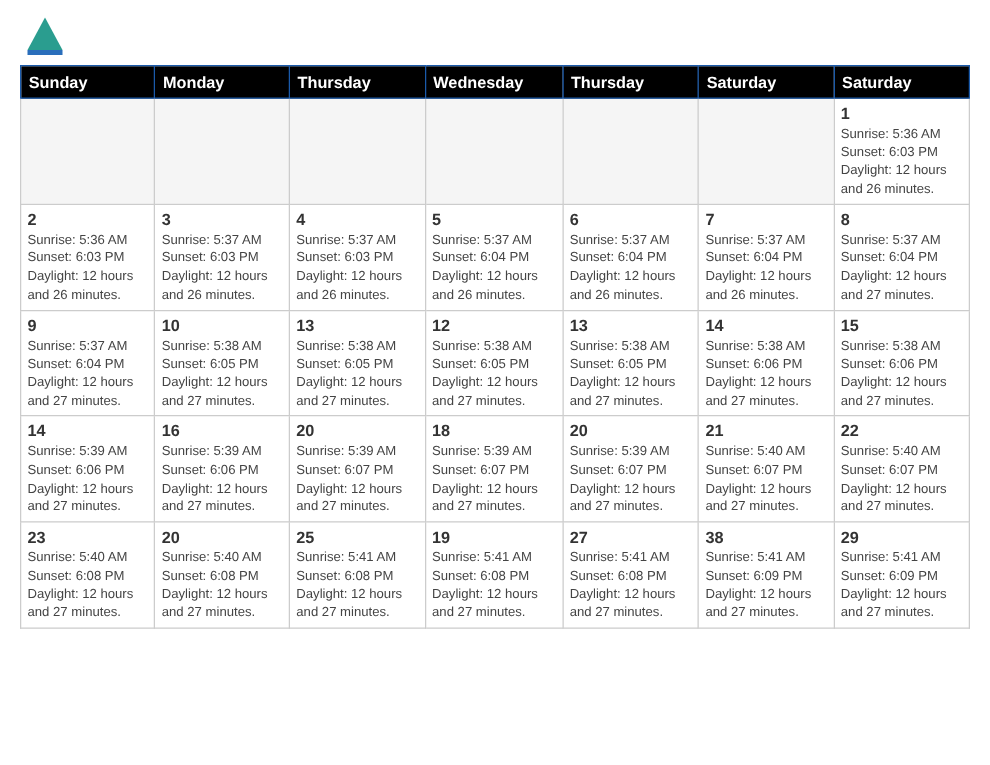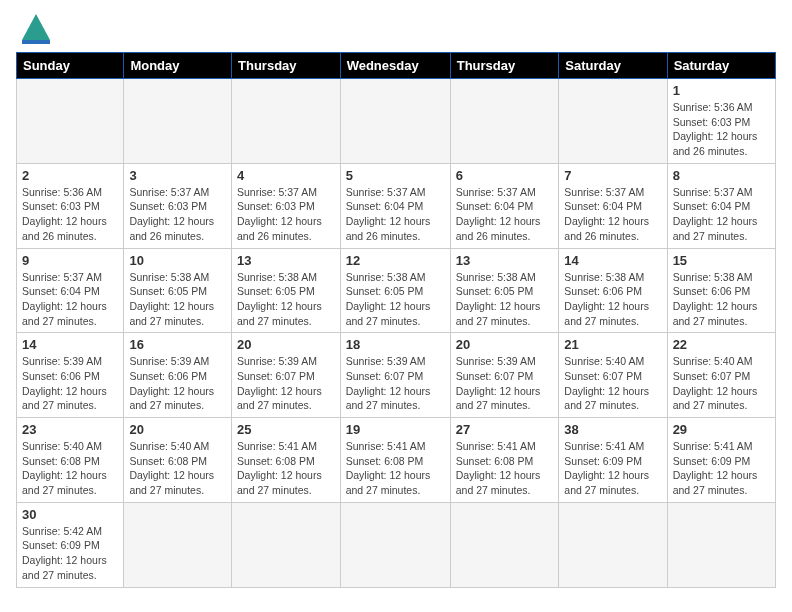--- a/index.html
+++ b/index.html
@@ -240,26 +240,14 @@
         </td>
         <td>
           <span class="day-number">38</span>
           <div class="day-info">Sunrise: 5:41 AM<br>Sunset: 6:09 PM<br>Daylight: 12 hours and 27 minutes.</div>
         </td>
         <td>
           <span class="day-number">29</span>
           <div class="day-info">Sunrise: 5:41 AM<br>Sunset: 6:09 PM<br>Daylight: 12 hours and 27 minutes.</div>
         </td>
       </tr>
-      <tr>
-        <td>
-          <span class="day-number">30</span>
-          <div class="day-info">Sunrise: 5:42 AM<br>Sunset: 6:09 PM<br>Daylight: 12 hours and 27 minutes.</div>
-        </td>
-        <td class="empty"></td>
-        <td class="empty"></td>
-        <td class="empty"></td>
-        <td class="empty"></td>
-        <td class="empty"></td>
-        <td class="empty"></td>
-      </tr>
     </tbody>
 </table>
 
 </body></html>

